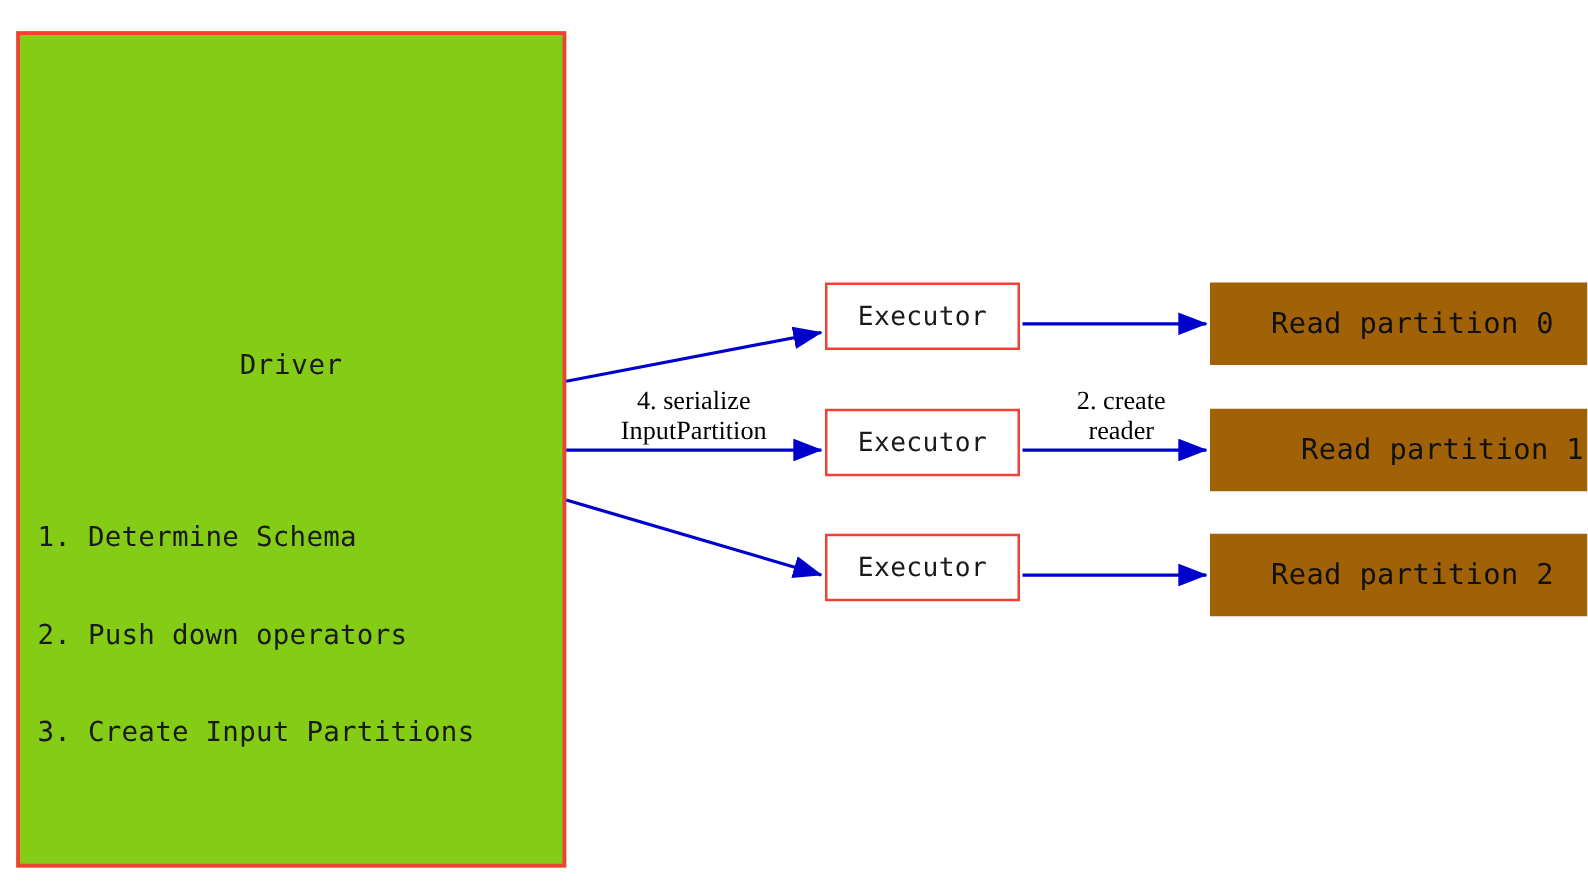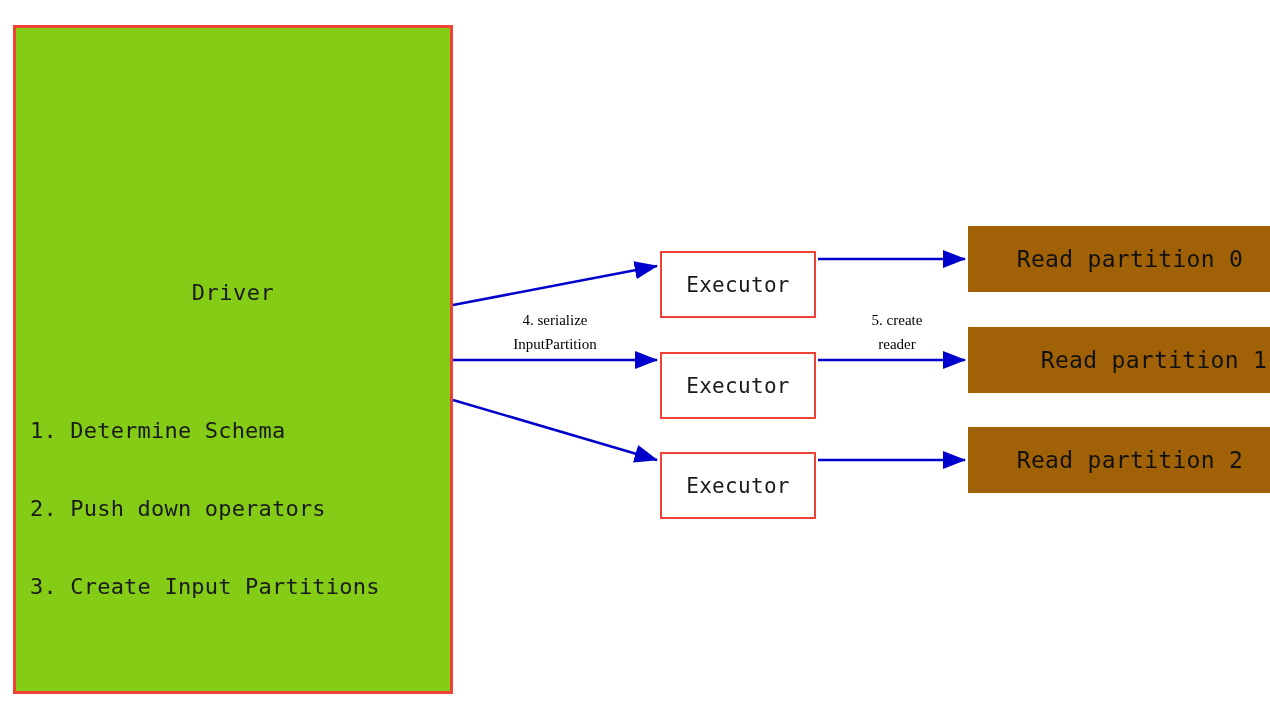--- a/index.html
+++ b/index.html
@@ -51,28 +51,27 @@
     line-height: 26px;
     color: #1a1a1a;
     letter-spacing: 0.2px;
     white-space: pre;
   }
   .driver-list .li {
     display: block;
   }
   .executor-box {
     width: 156px;
-    height: 67px;
+    height: 54px;
     border: 2px solid #ef4136;
     background: #ffffff;
     font-family: "DejaVu Sans Mono", "Liberation Mono", monospace;
     font-size: 21px;
     color: #1a1a1a;
     letter-spacing: 0.3px;
-    margin-top: 25px;
   }
   .exec1 { left: 660px; top: 226px; }
   .exec2 { left: 660px; top: 327px; }
   .exec3 { left: 660px; top: 427px; }
 
   .partition-box {
     width: 324px;
     height: 66px;
     background: #a16207;
     border: 0;
@@ -90,21 +89,21 @@
     left: 0;
     top: 0;
     width: 1270px;
     height: 710px;
     pointer-events: none;
   }
   .arrow-label {
     position: absolute;
     text-align: center;
     font-family: "Liberation Serif", "DejaVu Serif", serif;
-    font-size: 15px;
+    font-size: 21px;
     line-height: 24px;
     color: #000000;
     white-space: pre;
   }
   .label-serialize {
     left: 455px;
     top: 308px;
     width: 200px;
   }
   .label-create {
@@ -162,16 +161,16 @@
 
     <line x1="818" y1="259" x2="965" y2="259" stroke="#0000cc" stroke-width="2.6" marker-end="url(#arrowhead)"></line>
 
     <line x1="818" y1="360" x2="965" y2="360" stroke="#0000cc" stroke-width="2.6" marker-end="url(#arrowhead)"></line>
 
     <line x1="818" y1="460" x2="965" y2="460" stroke="#0000cc" stroke-width="2.6" marker-end="url(#arrowhead)"></line>
   </svg>
 
   <div class="arrow-label label-serialize">4. serialize
 InputPartition</div>
-  <div class="arrow-label label-create">5. create
+  <div class="arrow-label label-create">2. create
 reader</div>
 
 </div>
 
 </body></html>

